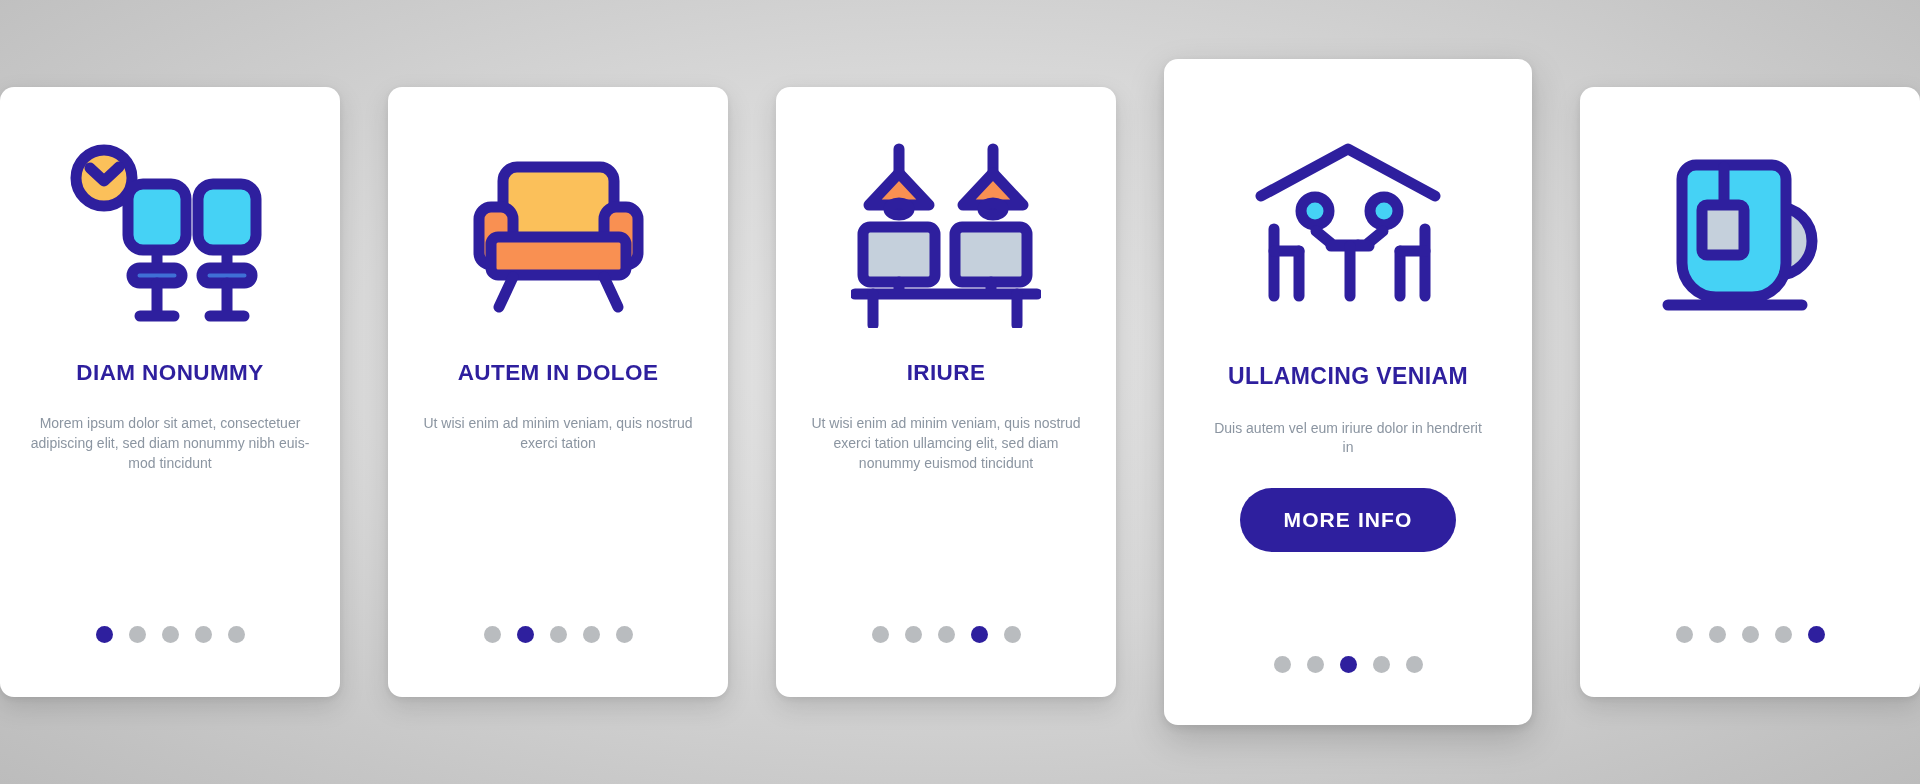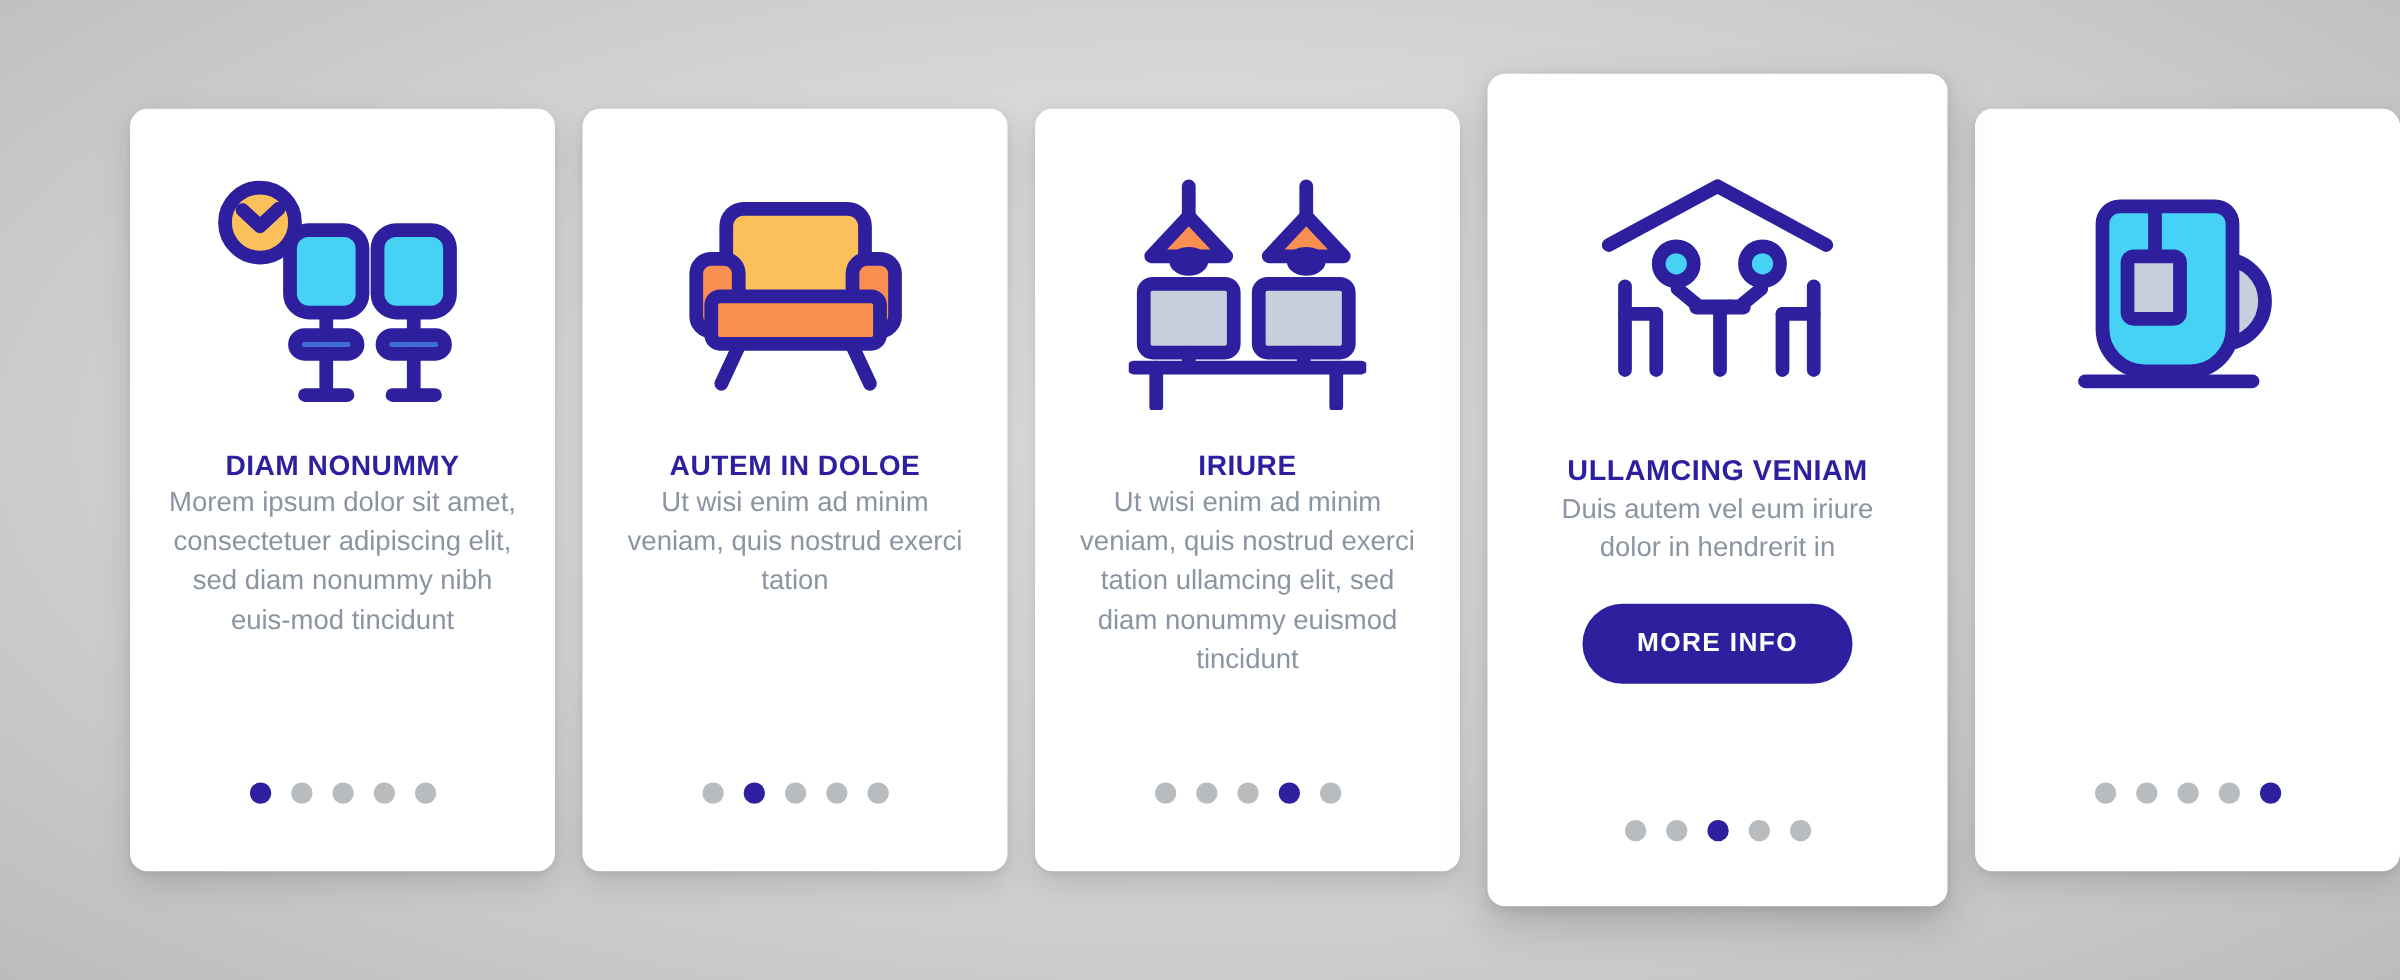--- a/index.html
+++ b/index.html
@@ -14,21 +14,21 @@
     font-family: "Liberation Sans", sans-serif;
     background: radial-gradient(ellipse at 50% 45%, #e3e3e3 0%, #d8d8d8 45%, #c6c6c6 80%, #bcbcbc 100%);
     position: relative;
   }
 
   #stage {
     position: absolute;
     inset: 0;
     display: flex;
     align-items: center;
-    justify-content: flex-end;
+    justify-content: space-between;
     gap: 22px;
   }
 
   .card {
     background: #ffffff;
     border-radius: 14px;
     box-shadow: 0 10px 26px rgba(0,0,0,0.13), 0 2px 6px rgba(0,0,0,0.07);
     width: 340px;
     height: 610px;
     padding: 30px 28px 0 28px;
@@ -64,21 +64,22 @@
     letter-spacing: 0.4px;
     color: #2e1f9e;
     text-align: center;
     line-height: 1.2;
     margin-top: 6px;
     flex: none;
   }
   .card.featured .card-title { font-size: 23px; }
 
   .card-desc {
-    font-size: 22px;
+    margin-top: 28px;
+    font-size: 14px;
     line-height: 1.42;
     color: #8b95a1;
     text-align: center;
     max-width: 280px;
     flex: none;
   }
   .card.featured .card-desc { max-width: 270px; }
 
   .cta-button {
     margin-top: 30px;

